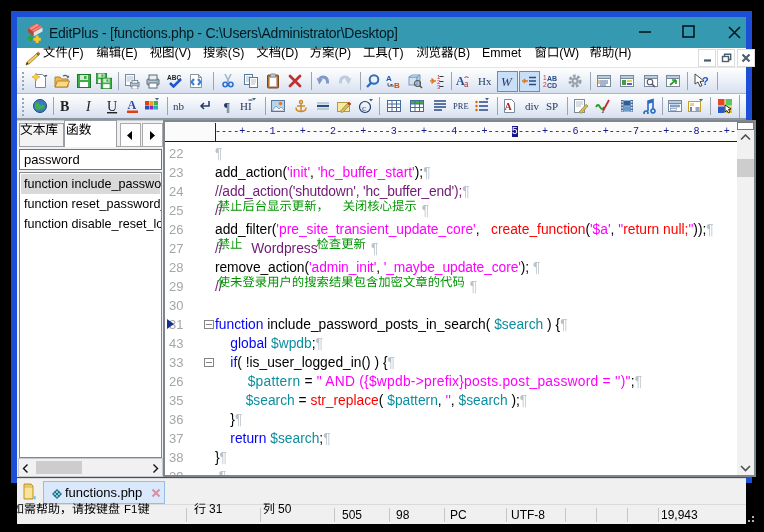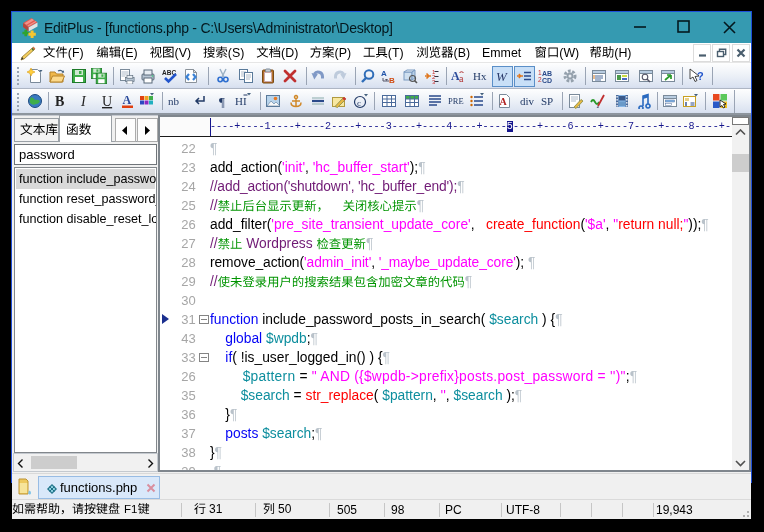--- a/index.html
+++ b/index.html
@@ -1,18 +1,18 @@
 <!DOCTYPE html>
 <html><head><meta charset="utf-8"><style>
 *{margin:0;padding:0;box-sizing:border-box}
 html,body{width:764px;height:532px;background:#000;overflow:hidden;
   font-family:"Liberation Sans",sans-serif;-webkit-font-smoothing:antialiased}
 .ab{position:absolute}
 #win{position:absolute;left:11px;top:11px;width:741px;height:472px;
-  border:1px solid #1d4ed8;background:#f0f0f0}
+  border:6px solid #1d4ed8;background:#f0f0f0}
 #title{position:absolute;left:0;top:0;width:100%;height:31px;background:#359ab1}
 #title .txt{position:absolute;left:32px;top:0;height:31px;line-height:32px;
   font-size:14px;letter-spacing:-.25px;color:#04181e}
 #menubar{position:absolute;left:0;top:31px;width:100%;height:20px;background:#fff;border-bottom:1px solid #e6e6e6}
 #tb1{position:absolute;left:0;top:51px;width:100%;height:26px;border-bottom:1px solid #aeb6c4}
 #tb2{position:absolute;left:0;top:77px;width:100%;height:24px}
 .tbg{background:linear-gradient(#fefefe,#eef2f8 45%,#dbe3f1 92%,#d5deee)}
 #tbsep{position:absolute;left:0;top:101px;width:100%;height:3px;background:#8d959e;border-bottom:1px solid #c6cad1}
 .grip{position:absolute;left:5px;top:4px;width:3px;height:18px;
   background-image:radial-gradient(circle at 1px 1px,#9aa4b4 1px,transparent 1.2px);background-size:3px 4px}
@@ -28,21 +28,21 @@
 .fi{position:absolute;left:1px;width:139px;height:20px;line-height:20px;font-size:12.6px;padding-left:3px;white-space:pre;color:#000}
 .fisel{background:#d9d9d9}
 
 #edit{position:absolute;left:146px;top:103px;width:593px;height:357px;border:2px solid #7f868d;background:#fff}
 #ruler{position:absolute;left:0;top:0;width:572px;height:20px;background:#fbfbfb;border-bottom:1px solid #1a1a1a;z-index:1;
   font-family:"Liberation Mono",monospace;font-size:10.1px;letter-spacing:0;color:#15158c;white-space:pre;line-height:20px;overflow:hidden}
 #ruler .in{position:absolute;left:50px;top:0}
 .rhl{background:#15158c;color:#fff}
 #rmark{position:absolute;left:198px;top:106px;width:1px;height:18px;background:#15158c;z-index:4}
 .cl{position:absolute;left:50px;height:19px;line-height:19px;font-size:13.8px;white-space:pre;color:#000;z-index:3}
-.ln{position:absolute;left:12px;width:33px;height:19px;line-height:19.5px;text-align:center;font-size:13px;color:#a6a6a6}
+.ln{position:absolute;left:4px;width:33px;height:19px;line-height:19.5px;text-align:left;font-size:13px;color:#a6a6a6}
 i.s{font-style:normal;color:#f0f}
 i.c{font-style:normal;color:#701a75}
 i.k{font-style:normal;color:#0505f5}
 i.v{font-style:normal;color:#0d8e9e}
 i.b{font-style:normal;color:#f00}
 i.p{font-style:normal;color:#b9c2ca}
 i.sp{display:inline-block;height:1px}
 #vsb{position:absolute;right:0;top:0;width:17px;height:353px;background:#f1f1f1}
 #vsb .split{position:absolute;left:0px;top:0px;width:17px;height:8px;background:#fff;border:1px solid #787878}
 #vsb .thumb{position:absolute;left:0;top:37px;width:17px;height:18px;background:#cdcdcd}
@@ -498,21 +498,21 @@
         <div class="cl" style="top:78px">add_filter(<i class="s">'pre_site_transient_update_core'</i>,   <i class="b">create_function</i>(<i class="s">'$a'</i>, <i class="s">"</i><i class="b">return null;</i><i class="s">"</i>));<i class="p">¶</i></div>
         <div class="cl" style="top:97px"><i class="c">//</i><i class="sp" style="width:24.7px"></i><i class="c"> Wordpress </i><i class="sp" style="width:49.4px"></i><i class="p">¶</i></div>
         <div class="cl" style="top:116px;letter-spacing:-0.08px">remove_action(<i class="s">'admin_init'</i>, <i class="s">'_maybe_update_core'</i>); <i class="p">¶</i></div>
         <div class="cl" style="top:135px"><i class="c">//</i><i class="sp" style="width:247.0px"></i><i class="p">¶</i></div>
         <div class="cl" style="top:173px"><i class="k">function</i> include_password_posts_in_search( <i class="v">$search</i> ) {<i class="p">¶</i></div>
         <div class="cl" style="top:192px">    <i class="k">global</i> <i class="v">$wpdb</i>;<i class="p">¶</i></div>
         <div class="cl" style="top:211px">    <i class="k">if</i>( !is_user_logged_in() ) {<i class="p">¶</i></div>
         <div class="cl" style="top:230px;letter-spacing:0.25px">        <i class="v">$pattern</i> = <i class="s">" AND ({$wpdb-&gt;prefix}posts.post_password = '')"</i>;<i class="p">¶</i></div>
         <div class="cl" style="top:249px">        <i class="v">$search</i> = <i class="b">str_replace</i>( <i class="v">$pattern</i>, <i class="s">''</i>, <i class="v">$search</i> );<i class="p">¶</i></div>
         <div class="cl" style="top:268px">    }<i class="p">¶</i></div>
-        <div class="cl" style="top:287px">    <i class="k">posts</i> <i class="v">$search</i>;<i class="p">¶</i></div>
+        <div class="cl" style="top:287px">    <i class="k">return</i> <i class="v">$search</i>;<i class="p">¶</i></div>
         <div class="cl" style="top:306px">}<i class="p">¶</i></div>
         <div class="cl" style="top:325px"> <i class="p">¶</i></div>
       </div>
       <div id="vsb">
         <div class="split"></div>
         <svg class="ab" style="left:3px;top:12px" width="11" height="7" viewBox="0 0 11 7">
           <path d="M1 5.5 L5.5 1 L10 5.5" stroke="#505050" stroke-width="1.6" fill="none"></path>
         </svg>
         <div class="thumb"></div>
         <svg class="ab" style="left:3px;top:343px" width="11" height="7" viewBox="0 0 11 7">

